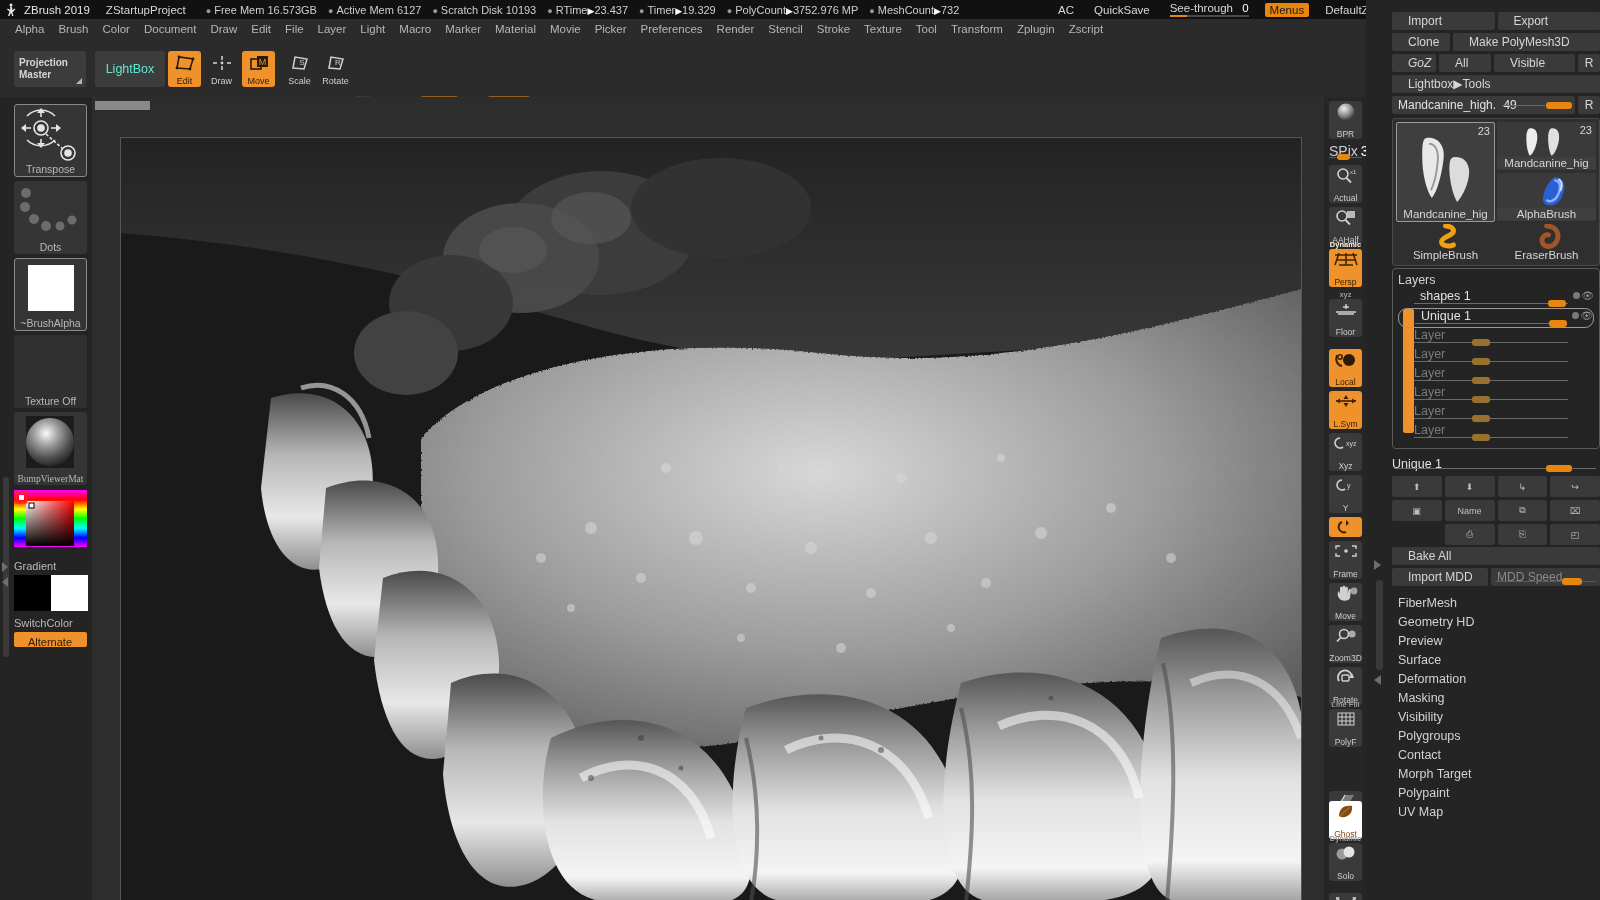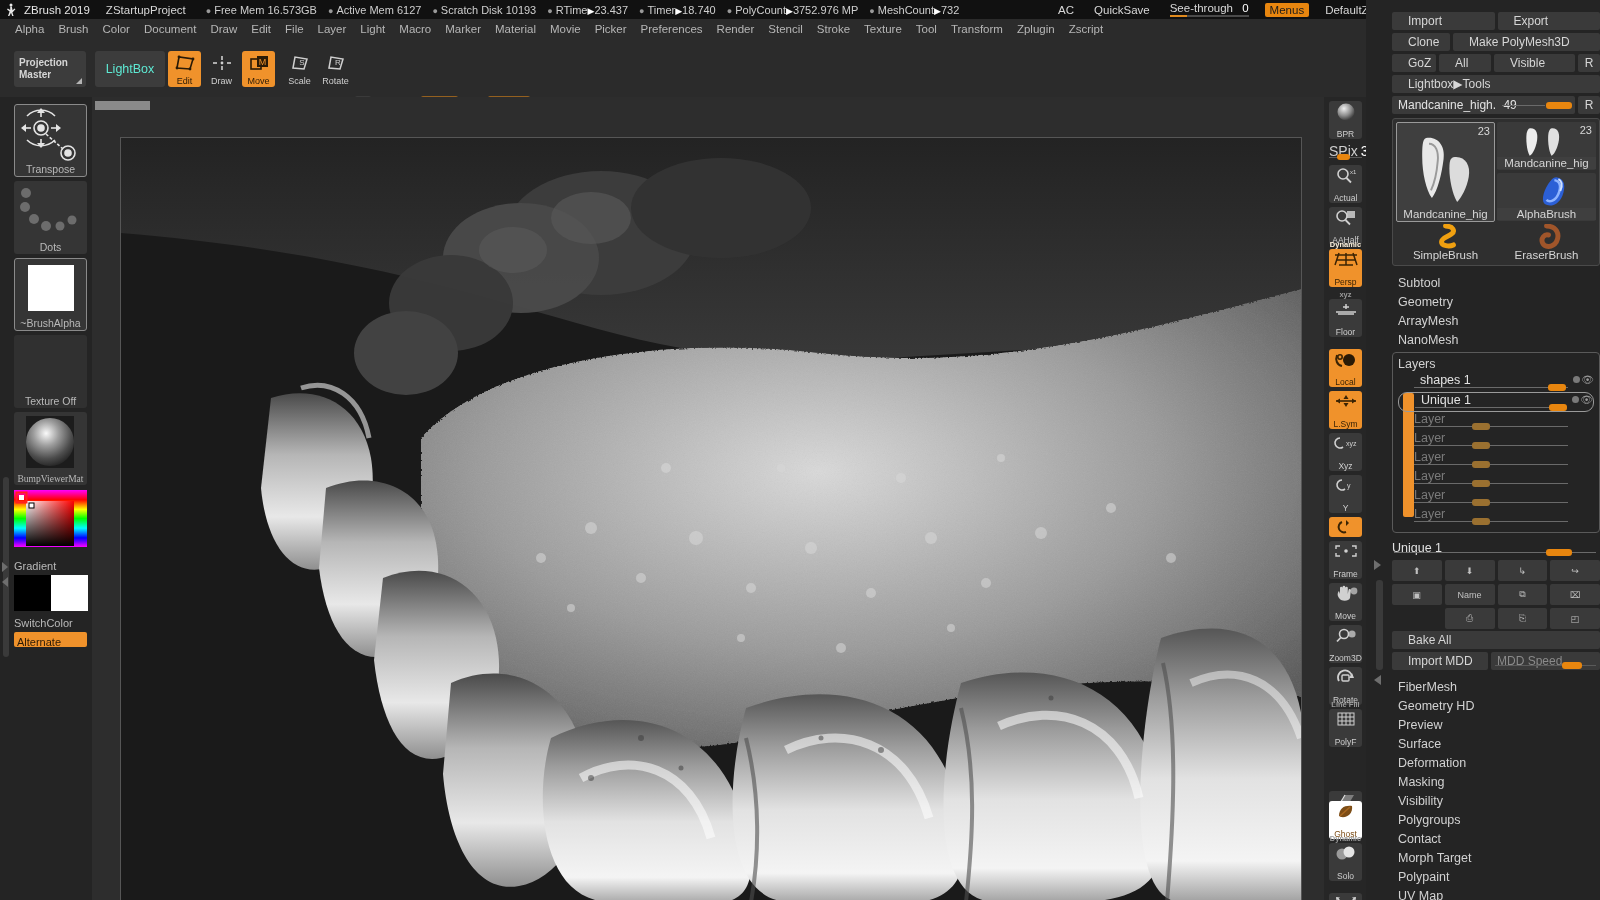--- a/index.html
+++ b/index.html
@@ -141,21 +141,21 @@
         </g>
       </svg>
     </div>
     <span class="tb-app">ZBrush 2019</span>
     <span class="tb-proj">ZStartupProject</span>
     <div id="tb-stats" style="display:flex;align-items:center;">
         <span class="tb-stat"><span class="dot">●</span><span>Free Mem</span><span> </span><span>16.573GB</span></span>
         <span class="tb-stat"><span class="dot">●</span><span>Active Mem</span><span> </span><span>6127</span></span>
         <span class="tb-stat"><span class="dot">●</span><span>Scratch Disk</span><span> </span><span>10193</span></span>
         <span class="tb-stat"><span class="dot">●</span><span>RTime</span><span class="tri">▶</span><span>23.437</span></span>
-        <span class="tb-stat"><span class="dot">●</span><span>Timer</span><span class="tri">▶</span><span>18.740</span></span>
+        <span class="tb-stat"><span class="dot">●</span><span>Timer</span><span class="tri">▶</span><span>19.329</span></span>
         <span class="tb-stat"><span class="dot">●</span><span>PolyCount</span><span class="tri">▶</span><span>3752.976 MP</span></span>
         <span class="tb-stat"><span class="dot">●</span><span>MeshCount</span><span class="tri">▶</span><span>732</span></span>
       </div>
 
     <div class="tb-right">
       <span class="item">AC</span>
       <span class="item">QuickSave</span>
       <span class="seethrough item">
         <span>See-through</span>
         <span style="margin-left:6px;color:#fff;">0</span>
@@ -399,21 +399,21 @@
     </div>
 
     <div class="sw-row" style="top:478px;">
       <div style="width:37px;height:36px;background:#000000;"></div>
       <div style="width:37px;height:36px;background:#ffffff;"></div>
     </div>
     <div style="position:absolute;left:14px;top:516px;width:73px;height:16px;">
       <span style="font-size:11px;color:#b9b9b9;">SwitchColor</span>
     </div>
     <div style="position:absolute;left:14px;top:535px;width:73px;height:15px;background:#f0922b;border-radius:2px;">
-      <span style="font-size:11px;color:#2a1a06;padding-left:3px;">Alternate</span>
+      <span style="font-size:11px;color:#2a1a06;padding-left:14px;">Alternate</span>
     </div>
   </div>
 
   <div class="canvas">
     <div class="scrollnub"></div>
     <div class="cframe">
       <svg width="1184" height="764" viewBox="0 0 1184 764" preserveAspectRatio="none">
         <defs>
           <radialGradient id="gumg" cx="45%" cy="40%" r="70%">
             <stop offset="0%" stop-color="#d9d9d9"></stop>
@@ -725,21 +725,21 @@
         <div class="pbtn" style="flex:1;">Import</div>
         <div class="pbtn" style="flex:1;">Export</div>
       </div>
 
       <div class="prow">
         <div class="pbtn" style="flex:0 0 58px;">Clone</div>
         <div class="pbtn" style="flex:1;">Make PolyMesh3D</div>
       </div>
 
       <div class="prow">
-        <div class="pbtn" style="flex:0 0 44px;">GoZ</div>
+        <div class="pbtn" style="flex:0 0 44px;font-style:italic;">GoZ</div>
         <div class="pbtn" style="flex:0 0 52px;">All</div>
         <div class="pbtn" style="flex:1;">Visible</div>
         <div class="pbtn c" style="flex:0 0 22px;">R</div>
       </div>
 
       <div class="prow">
         <div class="pbtn" style="flex:1;">Lightbox▶Tools</div>
       </div>
 
       <div class="prow">
@@ -785,26 +785,20 @@
           <span class="cap">SimpleBrush</span>
         </div>
         <div class="tcell small">
           <svg width="100%" height="26" viewBox="0 0 100 26" style="position:absolute;left:0;top:0;">
             <path d="M50,2 C60,2 64,10 60,18 C56,24 48,24 46,19 C44,14 48,10 52,11" fill="none" stroke="#a0552a" stroke-width="5" stroke-linecap="round"></path>
           </svg>
           <span class="cap">EraserBrush</span>
         </div>
       </div>
 
-      <div id="menus-upper" style="margin-top:8px;">
-          <div class="menuitem">Subtool</div>
-          <div class="menuitem">Geometry</div>
-          <div class="menuitem">ArrayMesh</div>
-          <div class="menuitem">NanoMesh</div>
-        </div>
 
       <div class="layersbox">
         <div style="font-size:12.5px;color:#d2d2d2;margin-bottom:2px;">Layers</div>
         <div style="position:relative;">
           <div class="orangebar" style="top:20px;height:124px;"></div>
           <div id="layers" style="margin-left:0;">
               <div class="layerrow">
                 <span class="nm">shapes 1</span>
                 <span class="tr"></span>
                 <span class="kb" style="left: 150px;"></span>

